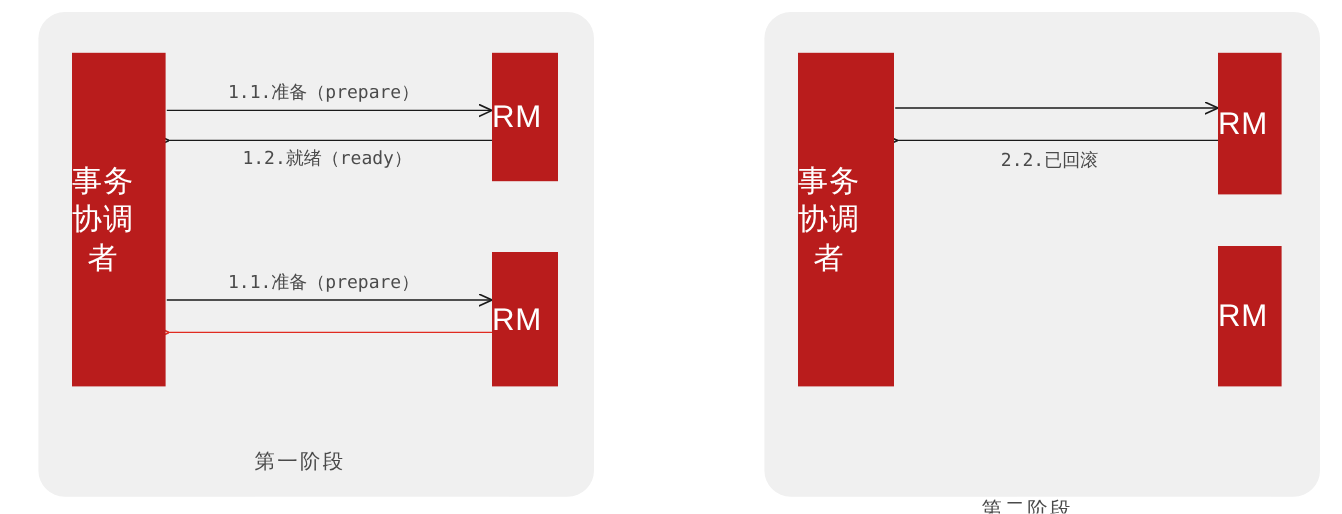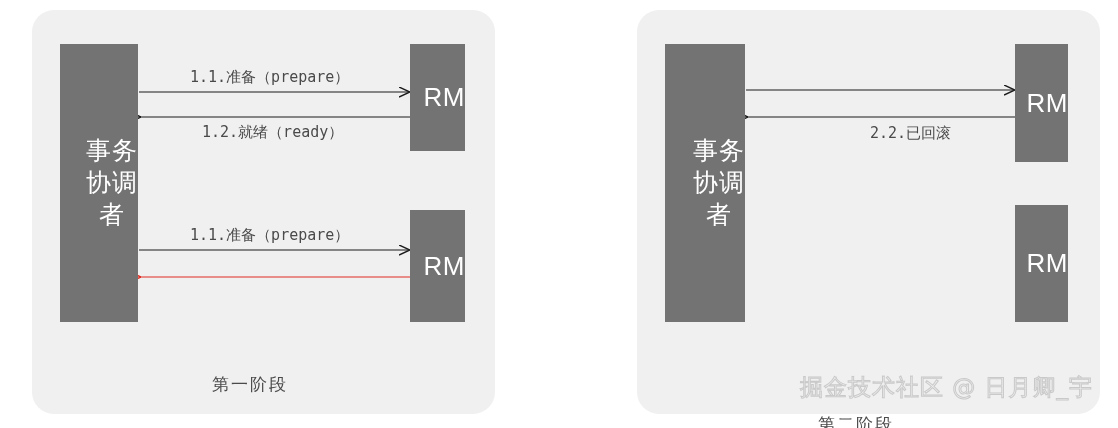--- a/index.html
+++ b/index.html
@@ -23,25 +23,25 @@
   .panel {
     position: absolute;
     background: #f0f0f0;
     border-radius: 22px;
   }
   #panel-left  { left: 32px;  top: 10px; width: 463px; height: 404px; }
   #panel-right { left: 637px; top: 10px; width: 463px; height: 404px; }
 
   .node {
     position: absolute;
-    background: #737373;
+    background: #b91c1c;
     color: #ffffff;
     display: flex;
     align-items: center;
-    justify-content: flex-end;
+    justify-content: flex-start;
     text-align: center;
     box-sizing: border-box;
   }
   .node-coordinator {
     font-size: 25px;
     line-height: 1.28;
     letter-spacing: 1px;
     font-family: "DejaVu Sans", "Liberation Sans", sans-serif;
     font-weight: 500;
   }
@@ -74,21 +74,21 @@
     color: #e02b20;
     font-weight: bold;
   }
 
   #lbl-l1 { left: 190px; top: 68px; }
   #lbl-l2 { left: 202px; top: 123px; }
   #lbl-l3 { left: 190px; top: 226px; }
   #lbl-l4 { left: 199px; top: 284px; }
 
   #lbl-r1 { left: 800px; top: 67px; }
-  #lbl-r2 { left: 834px; top: 124px; margin-left: 36px; }
+  #lbl-r2 { left: 834px; top: 124px; }
 
   
   .caption {
     position: absolute;
     font-family: "DejaVu Sans", "Liberation Sans", sans-serif;
     font-size: 17px;
     color: #4a4a4a;
     letter-spacing: 2px;
     white-space: nowrap;
   }
@@ -178,15 +178,14 @@
 
   <div class="msg-label" id="lbl-l1">1.1.准备（prepare）</div>
   <div class="msg-label" id="lbl-l2">1.2.就绪（ready）</div>
   <div class="msg-label" id="lbl-l3">1.1.准备（prepare）</div>
 
   <div class="msg-label" id="lbl-r2">2.2.已回滚</div>
 
   <div class="caption" id="cap-left">第一阶段</div>
   <div class="caption" id="cap-right">第二阶段</div>
 
-  <div id="watermark">掘金技术社区 @ 日月卿_宇</div>
 
 </div>
 
 </body></html>

